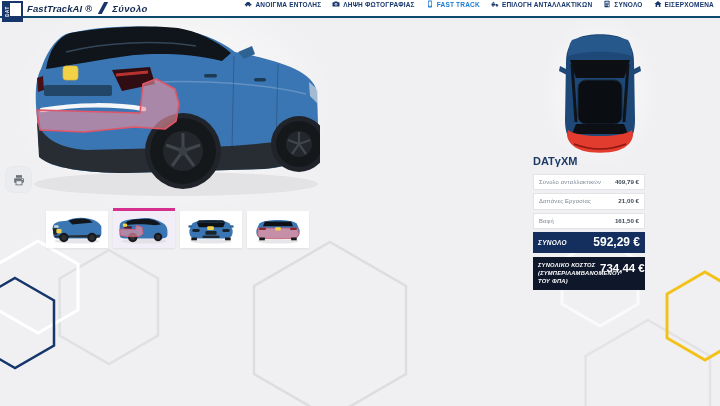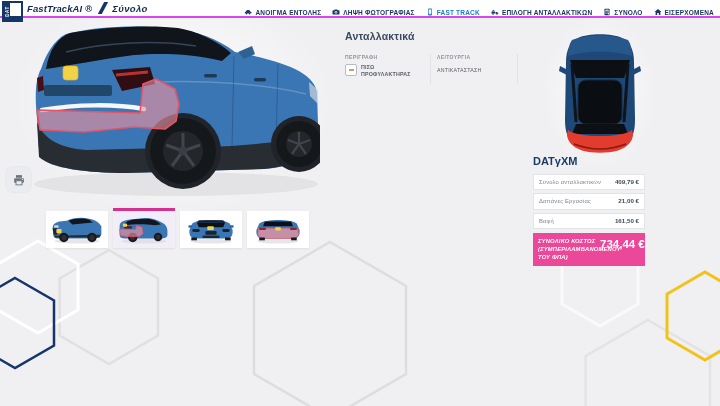--- a/index.html
+++ b/index.html
@@ -2,21 +2,21 @@
 <html><head>
 <meta charset="utf-8">
 <style>
   html,body{margin:0;padding:0;background:#f0f0f2;}
   .page{position:relative;width:720px;height:406px;overflow:hidden;
         font-family:"Liberation Sans",sans-serif;background:#f0f0f2;}
   
   .bg-hex{position:absolute;inset:0;z-index:0;pointer-events:none;}
   
   .navbar{position:absolute;top:0;left:0;right:0;height:16px;background:#fff;
-          border-bottom:2px solid #d946ef;display:flex;align-items:flex-end;z-index:10;}
+          border-bottom:2px solid #0c4a6e;display:flex;align-items:flex-start;z-index:10;}
   .logo-box{position:absolute;left:2px;top:1px;width:21px;height:21px;background:#fff;
             border:2px solid #16356b;box-sizing:border-box;z-index:11;display:flex;}
   .logo-vert{width:6px;background:#16356b;color:#fff;font-size:4.5px;font-weight:bold;
              display:flex;align-items:center;justify-content:center;}
   .logo-vert span{transform:rotate(-90deg);letter-spacing:.5px;}
   .logo-art{flex:1;display:flex;flex-direction:column;justify-content:flex-end;}
   .logo-art .bar{height:4px;background:#16356b;}
   .brand-wrap{margin-left:27px;display:flex;align-items:center;height:100%;}
   .brand{font-size:9.5px;font-weight:bold;font-style:italic;color:#132a52;letter-spacing:.1px;}
   .slash{width:4px;height:12px;background:#16356b;transform:skewX(-28deg);margin:0 7px 0 9px;}
@@ -65,21 +65,21 @@
   .totals{position:absolute;left:533px;top:155px;width:112px;z-index:2;}
   .totals-title{font-size:11px;font-weight:bold;color:#1c3a66;margin-bottom:7px;}
   .trow{background:#fff;border:1px solid #e3e4e8;padding:3px 5px;display:flex;
         justify-content:space-between;margin-bottom:3px;align-items:flex-start;}
   .trow .lbl{font-size:5.8px;color:#7c8694;width:64px;line-height:1.45;letter-spacing:.2px;}
   .trow .val{font-size:6.2px;color:#3f4a57;font-weight:600;white-space:nowrap;}
   .subtotal{background:#142f5e;color:#fff;padding:3px 5px 4px;display:flex;
             justify-content:space-between;align-items:center;margin-top:2px;}
   .subtotal .lbl{font-size:6.5px;font-weight:bold;font-style:italic;letter-spacing:.3px;}
   .subtotal .val{font-size:12px;font-weight:bold;white-space:nowrap;}
-  .grand{background:#ec4899;color:#fff;padding:4px 5px;display:flex;
+  .grand{background:#0f172a;color:#fff;padding:4px 5px;display:flex;
          justify-content:space-between;margin-top:4px;align-items:flex-start;}
   .grand .lbl{font-size:5.8px;font-weight:bold;font-style:italic;width:62px;line-height:1.4;letter-spacing:.2px;}
   .grand .val{font-size:11.5px;font-weight:bold;white-space:nowrap;margin-top:1px;}
 </style>
 </head>
 <body>
 
 <div class="page">
 
   <svg class="bg-hex" width="720" height="406" viewBox="0 0 720 406">
@@ -283,38 +283,20 @@
         <path d="M 8,14 L 50,14 L 51,21 C 50,24 47,25 44,25 L 14,25 C 11,25 8.5,24 7.5,21 Z" fill="rgba(232,150,165,.8)" stroke="#d86070" stroke-width=".8"></path>
         <rect x="9" y="13.5" width="7" height="2.5" fill="#8c2633"></rect>
         <rect x="42" y="13.5" width="7" height="2.5" fill="#8c2633"></rect>
         <rect x="26" y="13" width="6" height="3.5" rx="1" fill="#f2d348"></rect>
         <rect x="9" y="24" width="6" height="3" fill="#17191c"></rect>
         <rect x="43" y="24" width="6" height="3" fill="#17191c"></rect>
       </svg>
     </div>
   </div>
 
-  <div class="parts">
-    <div class="parts-title">Ανταλλακτικά</div>
-    <div class="parts-head">
-      <div class="col-desc col-head">ΠΕΡΙΓΡΑΦΗ</div>
-      <div class="col-head">ΛΕΙΤΟΥΡΓΙΑ</div>
-    </div>
-    <div class="parts-row">
-      <div class="desc-cell">
-        <div class="cbx">
-            <div class="dash"></div>
-          </div>
-        <div class="desc-text">ΠΙΣΩ ΠΡΟΦΥΛΑΚΤΗΡΑΣ</div>
-      </div>
-      <div class="op-text">ΑΝΤΙΚΑΤΑΣΤΑΣΗ</div>
-    </div>
-    <div class="vdiv d1"></div>
-    <div class="vdiv d2"></div>
-  </div>
 
   <div class="topview">
     <svg width="96" height="136" viewBox="0 0 96 136">
       <path d="M 26,14 C 36,9 60,9 70,14 C 78,18 82,26 82,38 L 83,96 C 83,108 80,116 74,120 C 62,126 34,126 22,120 C 16,116 13,108 13,96 L 14,38 C 14,26 18,18 26,14 Z" fill="#1d4877"></path>
       <path d="M 20,16 C 35,10 61,10 76,16 C 79,20 80,26 80,32 C 60,26 36,26 16,32 C 16,26 17,20 20,16 Z" fill="#27588c"></path>
       <path d="M 18,36 L 78,36 L 72,54 L 24,54 Z" fill="#0c1014"></path>
       <path d="M 20,40 L 24,98" stroke="#0e141a" stroke-width="3"></path>
       <path d="M 76,40 L 72,98" stroke="#0e141a" stroke-width="3"></path>
       <rect x="26" y="56" width="44" height="44" rx="8" fill="#0a0d11" stroke="#1b2b3a" stroke-width="1"></rect>
       <polygon points="8,42 16,46 15,51 7,47" fill="#1d4877"></polygon>
@@ -332,19 +314,23 @@
       <span class="val">409,79 €</span>
     </div>
     <div class="trow">
       <span class="lbl">Δαπάνες Εργασίας</span>
       <span class="val">21,00 €</span>
     </div>
     <div class="trow">
       <span class="lbl">Βαφή</span>
       <span class="val">161,50 €</span>
     </div>
+    <div class="subtotal">
+      <span class="lbl">ΣΥΝΟΛΟ</span>
+      <span class="val">592,29 €</span>
+    </div>
     <div class="grand">
       <span class="lbl">ΣΥΝΟΛΙΚΟ ΚΟΣΤΟΣ (ΣΥΜΠΕΡΙΛΑΜΒΑΝΟΜΕΝΟΥ ΤΟΥ ΦΠΑ)</span>
       <span class="val">734,44 €</span>
     </div>
   </div>
 
 </div>
 
 </body></html>

